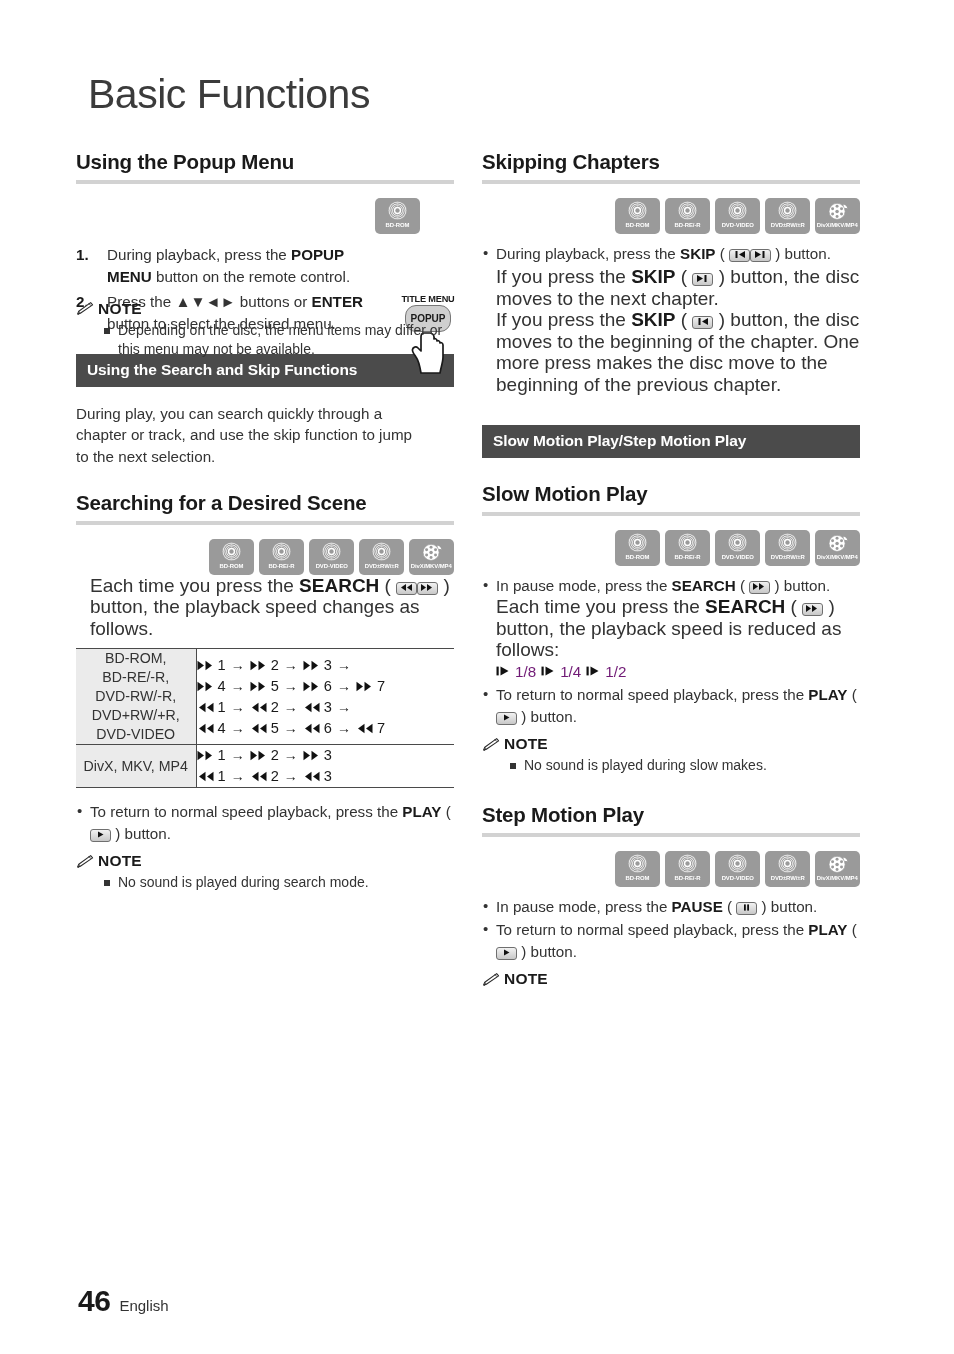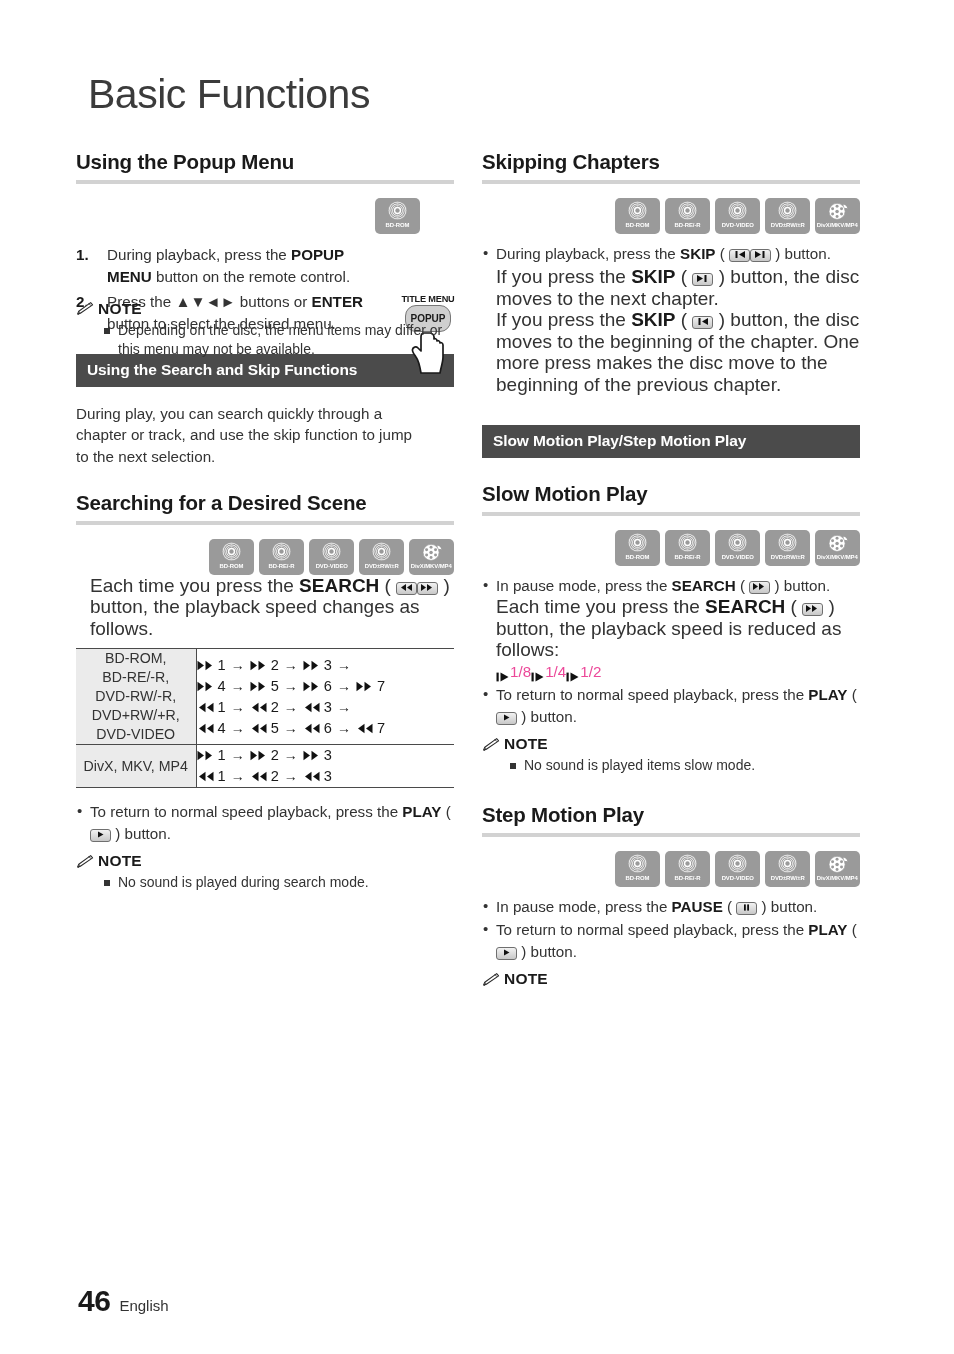--- a/index.html
+++ b/index.html
@@ -148,22 +148,22 @@
   .seq-line {
     font-size: 14.6px; line-height: 21px; color: #1a1a1a;
     white-space: nowrap; display: flex; align-items: center;
   }
   .seq-line .ff, .seq-line .rw { margin-right: 4px; }
   .seq-line .nm { margin-right: 5px; }
   .seq-line .arr { margin-right: 5px; font-size: 14px; }
 
   
   .slow-line {
-    font-size: 15.2px; line-height: 21.5px; color: #ec4899;
-    display: flex; align-items: flex-end; 
+    font-size: 15.2px; line-height: 21.5px; color: #701a75;
+    display: flex; align-items: center; gap: 5px;
   }
 
   
   .footer { position: absolute; left: 78px; top: 1284px; display: flex; align-items: baseline; gap: 9px; }
   .footer .pg { font-size: 30px; font-weight: bold; color: #1a1a1a; letter-spacing: -0.5px; }
   .footer .lang { font-size: 15px; color: #333; }
   .mt16 { margin-top: 16px; }
   .mt24 { margin-top: 24px; }
   .mt28 { margin-top: 28px; }
   .rel { position: relative; }
@@ -707,21 +707,21 @@
         <div class="note-hd">
           <svg class="pencil" viewBox="0 0 24 18">
             <path d="M2 16 L5.5 15 L21 4.5 L18.5 1.5 L3.5 12.5 Z" fill="#ffffff" stroke="#2a2a2a" stroke-width="1.3" stroke-linejoin="round"></path>
             <path d="M3.5 12.5 L5.5 15" stroke="#2a2a2a" stroke-width="1.1"></path>
             <path d="M16 2.5 L19 5.5" stroke="#2a2a2a" stroke-width="1.1"></path>
             <path d="M2 16 L4 16.6" stroke="#2a2a2a" stroke-width="1.1"></path>
           </svg>
           <span class="lbl">NOTE</span>
         </div>
         <ul class="note-items" id="note-slow">
-            <li>No sound is played items slow mode.</li>
+            <li>No sound is played during slow makes.</li>
           </ul>
       </div>
     </div>
 
     <div class="mt28">
       <div class="h2">Step Motion Play</div>
       <div class="rule"></div>
 
       <div class="disc-row" style="margin-top:14px;" id="discrow-step">
           <div class="disc">

